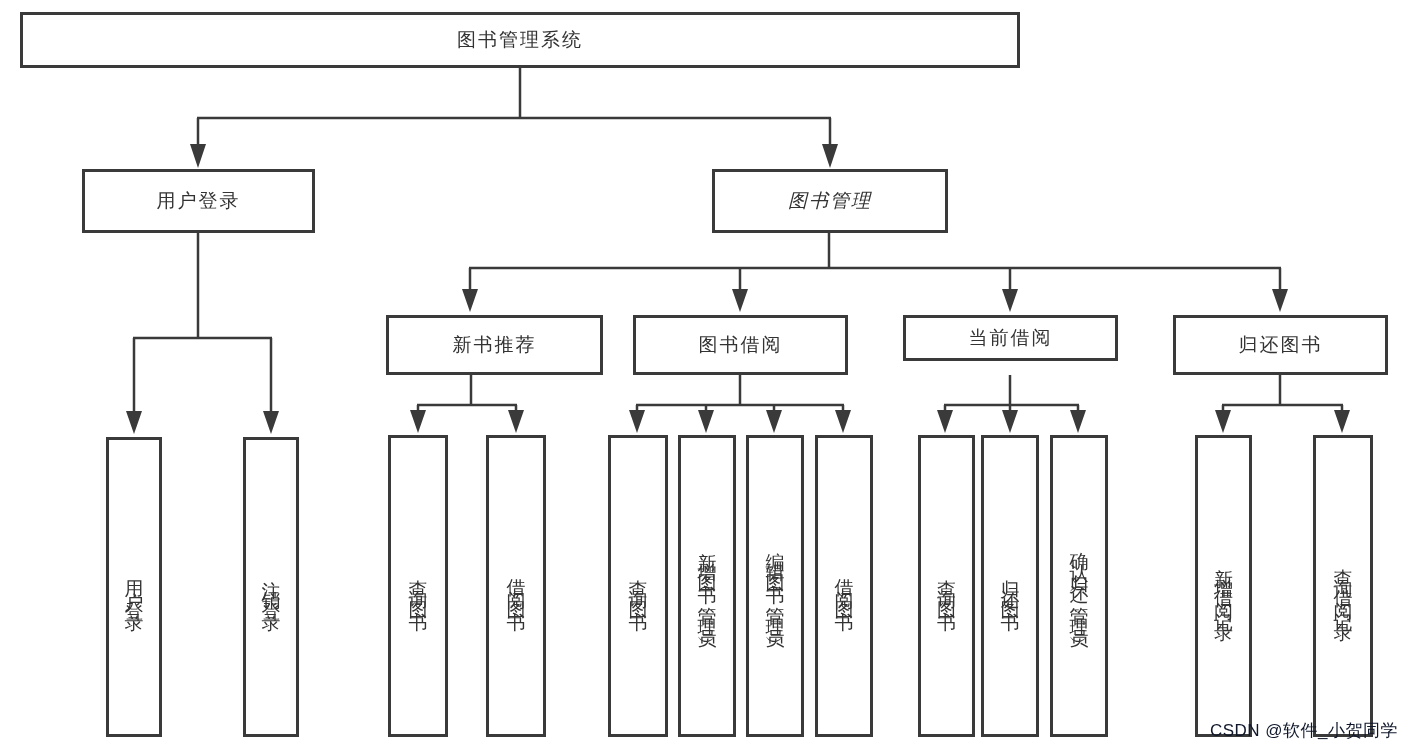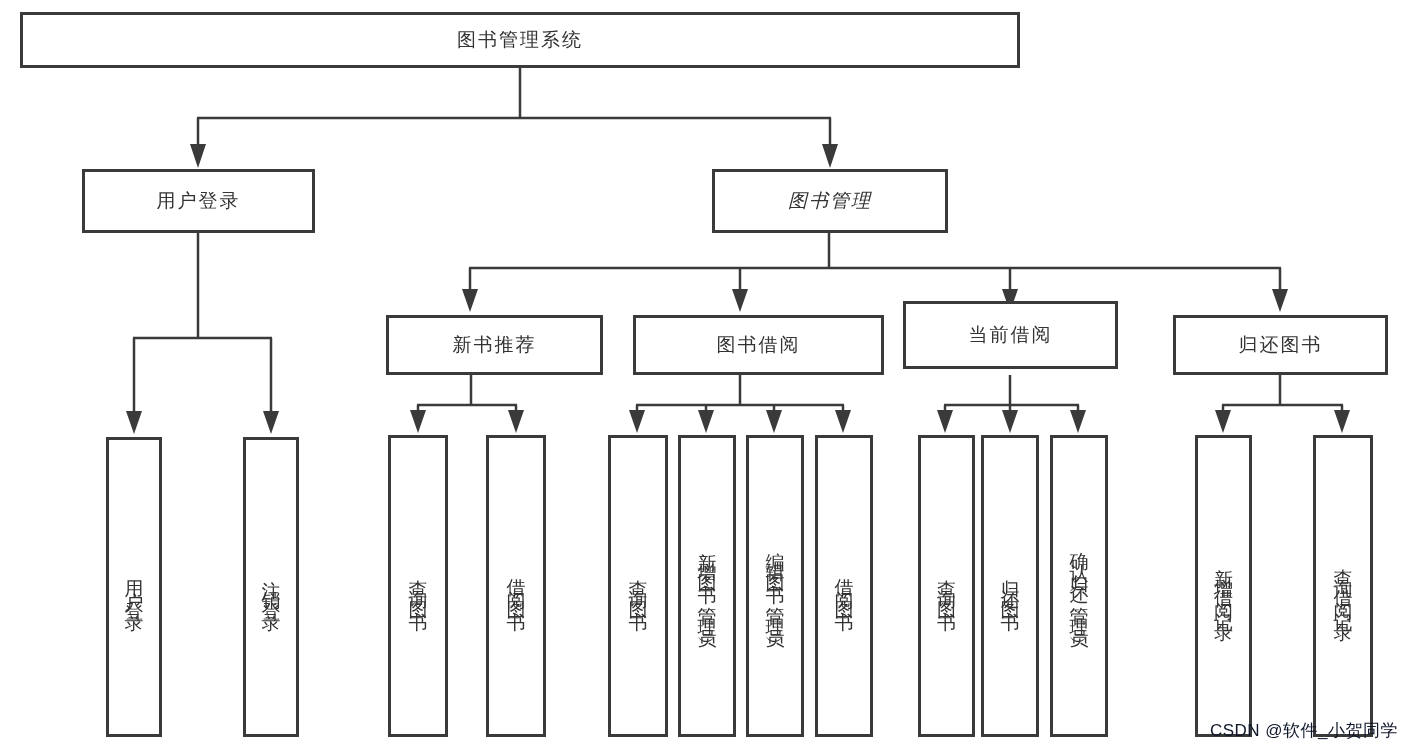--- a/index.html
+++ b/index.html
@@ -127,24 +127,24 @@
   <div class="node hbox" style="left:82px; top:169px; width:233px; height:64px;">
     <span>用户登录</span>
   </div>
   <div class="node hbox" style="left:712px; top:169px; width:236px; height:64px;font-style:italic;">
     <span>图书管理</span>
   </div>
 
   <div class="node hbox" style="left:363px; top:315px; width:217px; height:60px;margin-left:23px;">
     <span>新书推荐</span>
   </div>
-  <div class="node hbox" style="left:633px; top:315px; width:251px; height:60px;">
+  <div class="node hbox" style="left:633px; top:315px; width:215px; height:60px;">
     <span>图书借阅</span>
   </div>
-  <div class="node hbox" style="left:903px; top:301px; width:215px; height:68px;">
+  <div class="node hbox" style="left:903px; top:315px; width:215px; height:46px;">
     <span>当前借阅</span>
   </div>
   <div class="node hbox" style="left:1173px; top:315px; width:215px; height:60px;">
     <span>归还图书</span>
   </div>
 
   <div class="node vbox" style="left:106px; top:437px; width:56px; height:300px;">
     <span>用户登录</span>
   </div>
   <div class="node vbox" style="left:243px; top:437px; width:56px; height:300px;">

